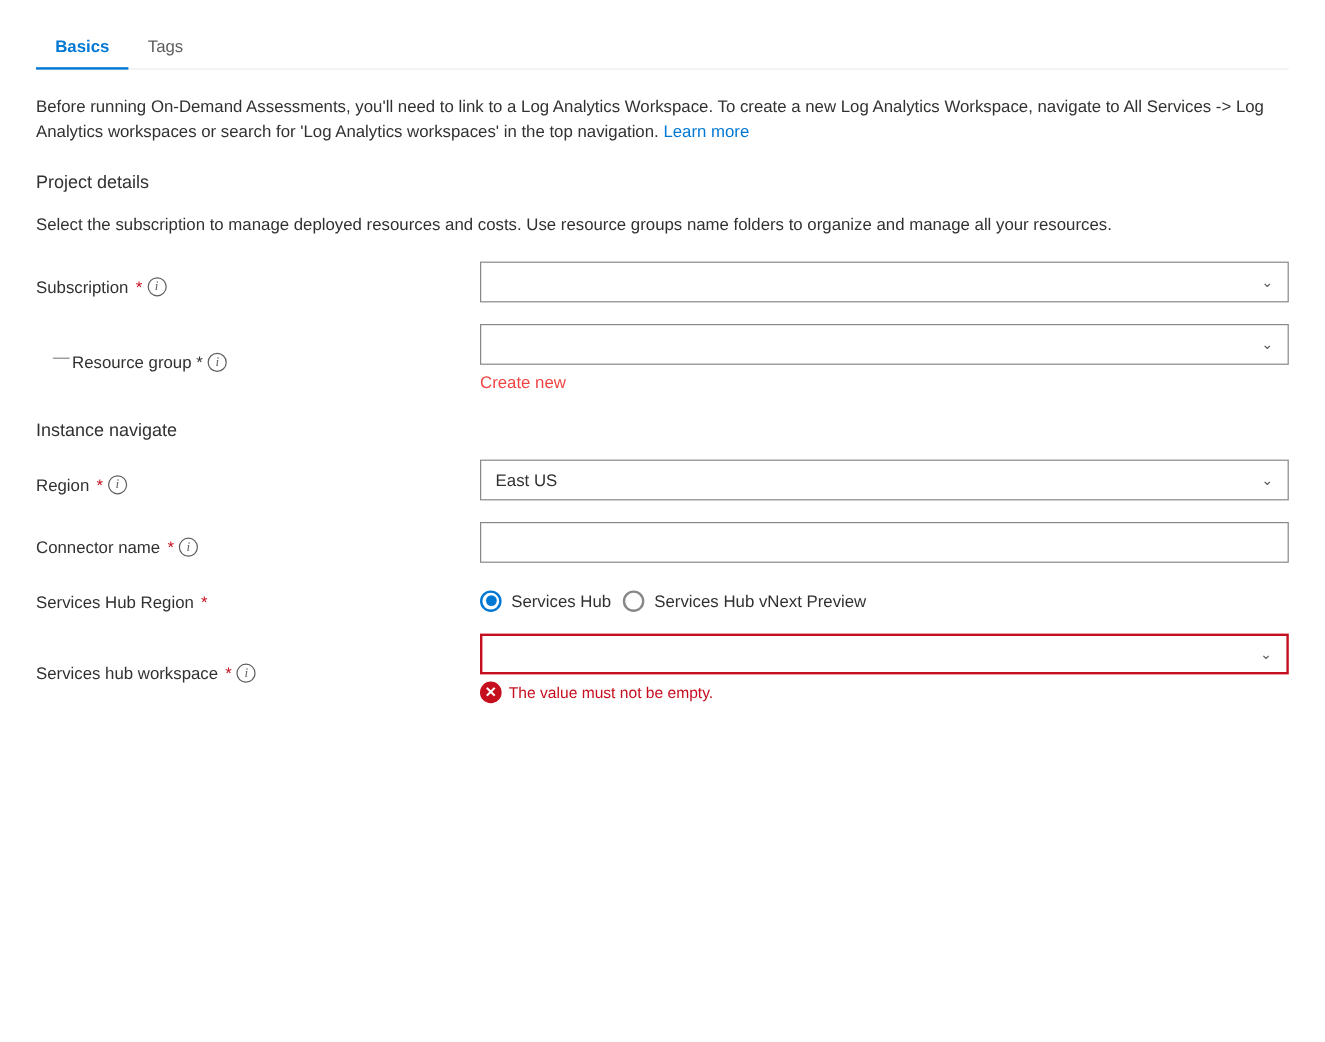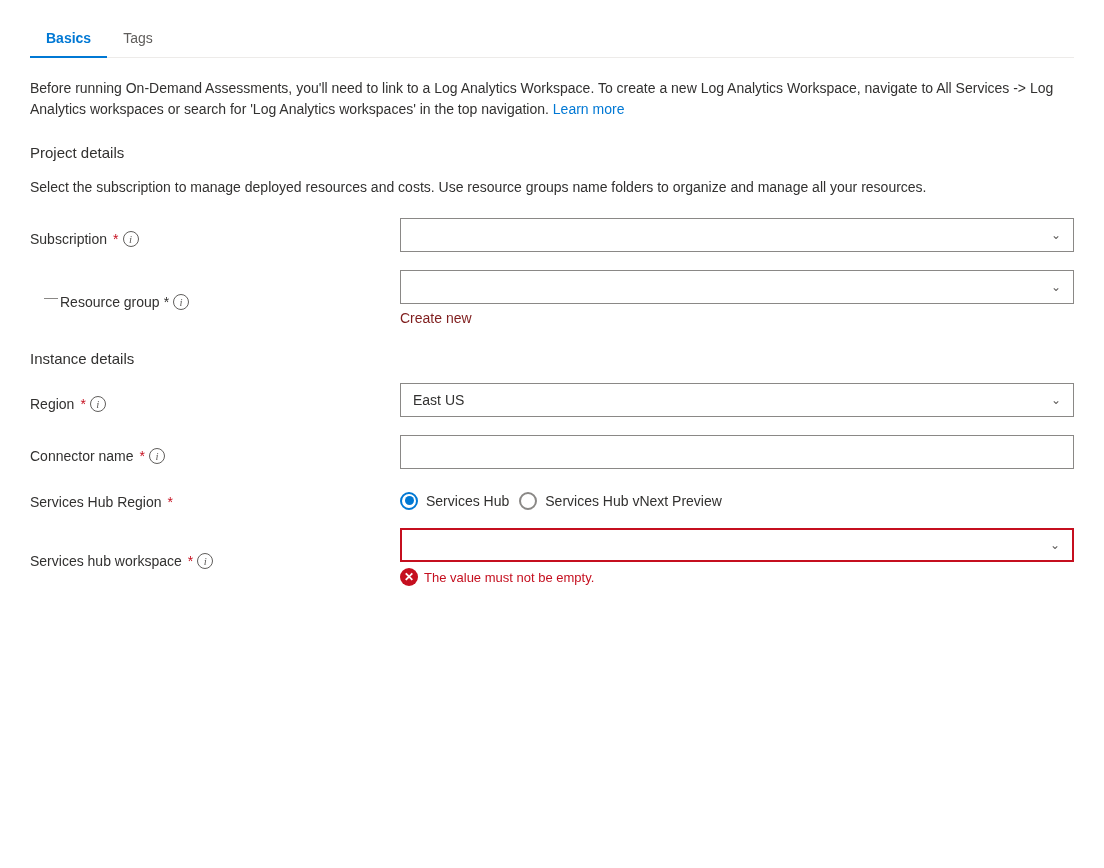--- a/index.html
+++ b/index.html
@@ -116,21 +116,21 @@
       background: #fff;
       padding: 6px 12px;
       font-size: 14px;
       color: #323130;
       height: 34px;
       outline: none;
     }
 
     
     .create-new-link {
-      color: #7f1d1d;
+      color: #ef4444;
       font-size: 14px;
       cursor: pointer;
       margin-top: 6px;
       text-decoration: none;
     }
 
     
     .info-icon {
       display: inline-flex;
       align-items: center;
@@ -291,21 +291,21 @@
   <div class="form-control-area">
     <div class="dropdown">
       <span></span>
       <span class="dropdown-chevron">⌄</span>
     </div>
     <a class="create-new-link">Create new</a>
   </div>
 </div>
 
 <div class="section-divider">
-  <div class="section-title">Instance details</div>
+  <div class="section-title">Instance navigate</div>
 </div>
 
 <div class="form-row">
   <div class="form-label">
     <span>Region</span>
     <span class="required">*</span>
     <span class="info-icon">i</span>
   </div>
   <div class="form-control-area">
     <div class="dropdown">

